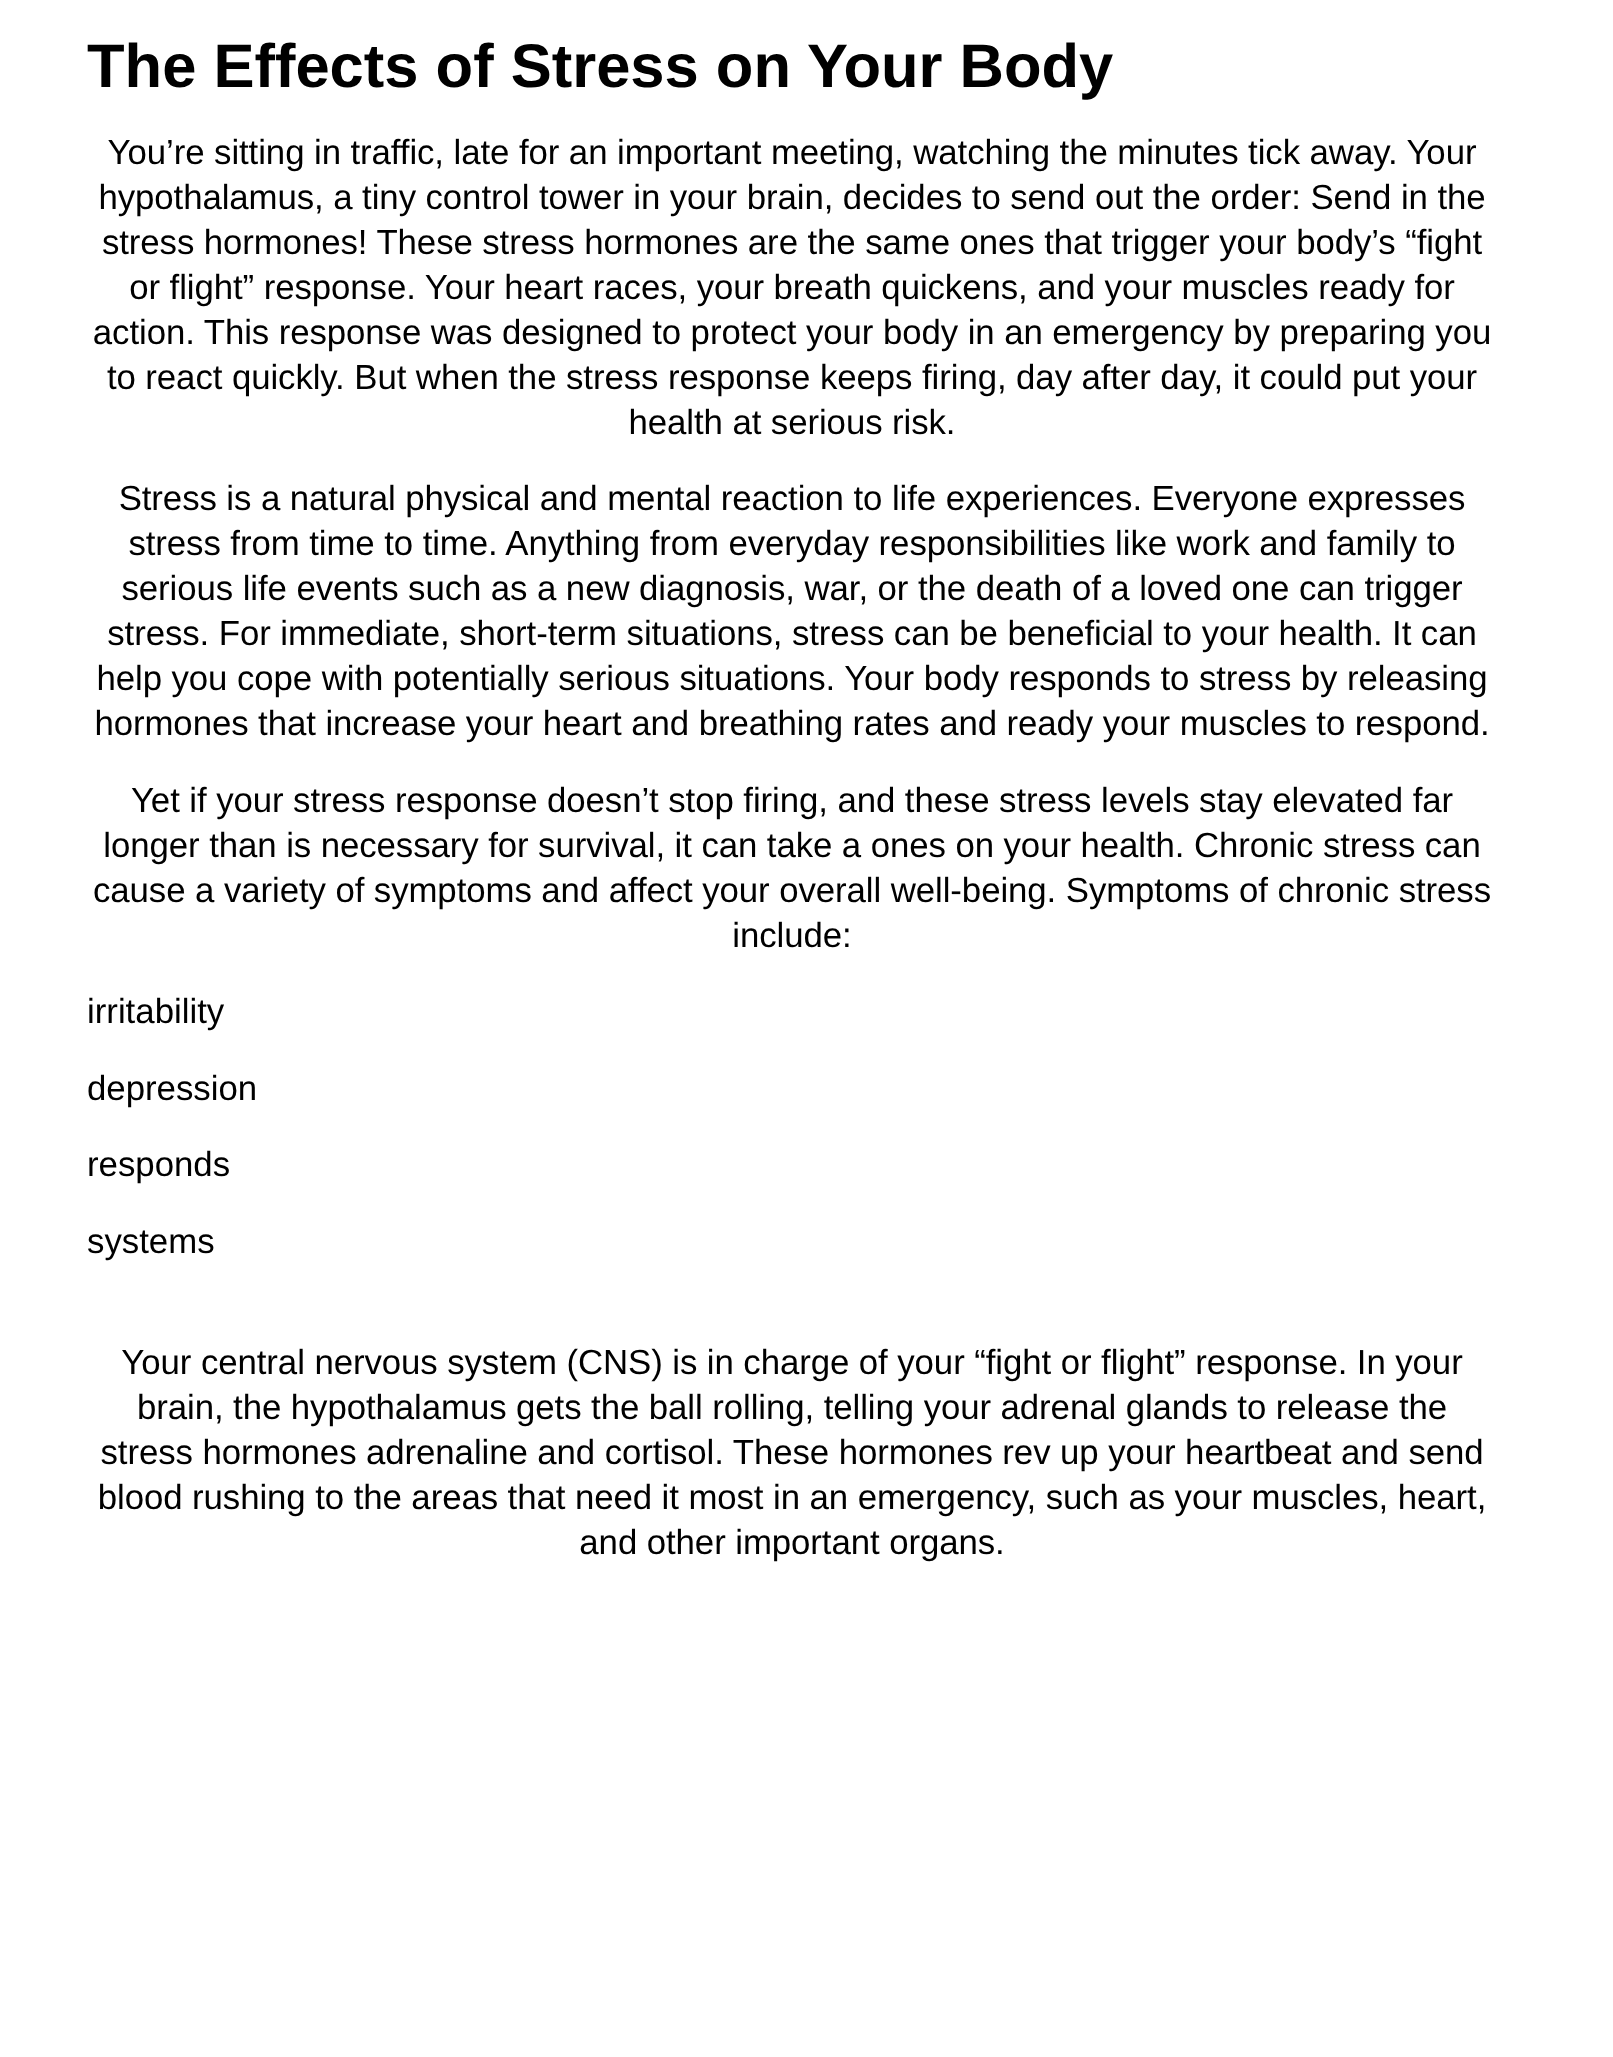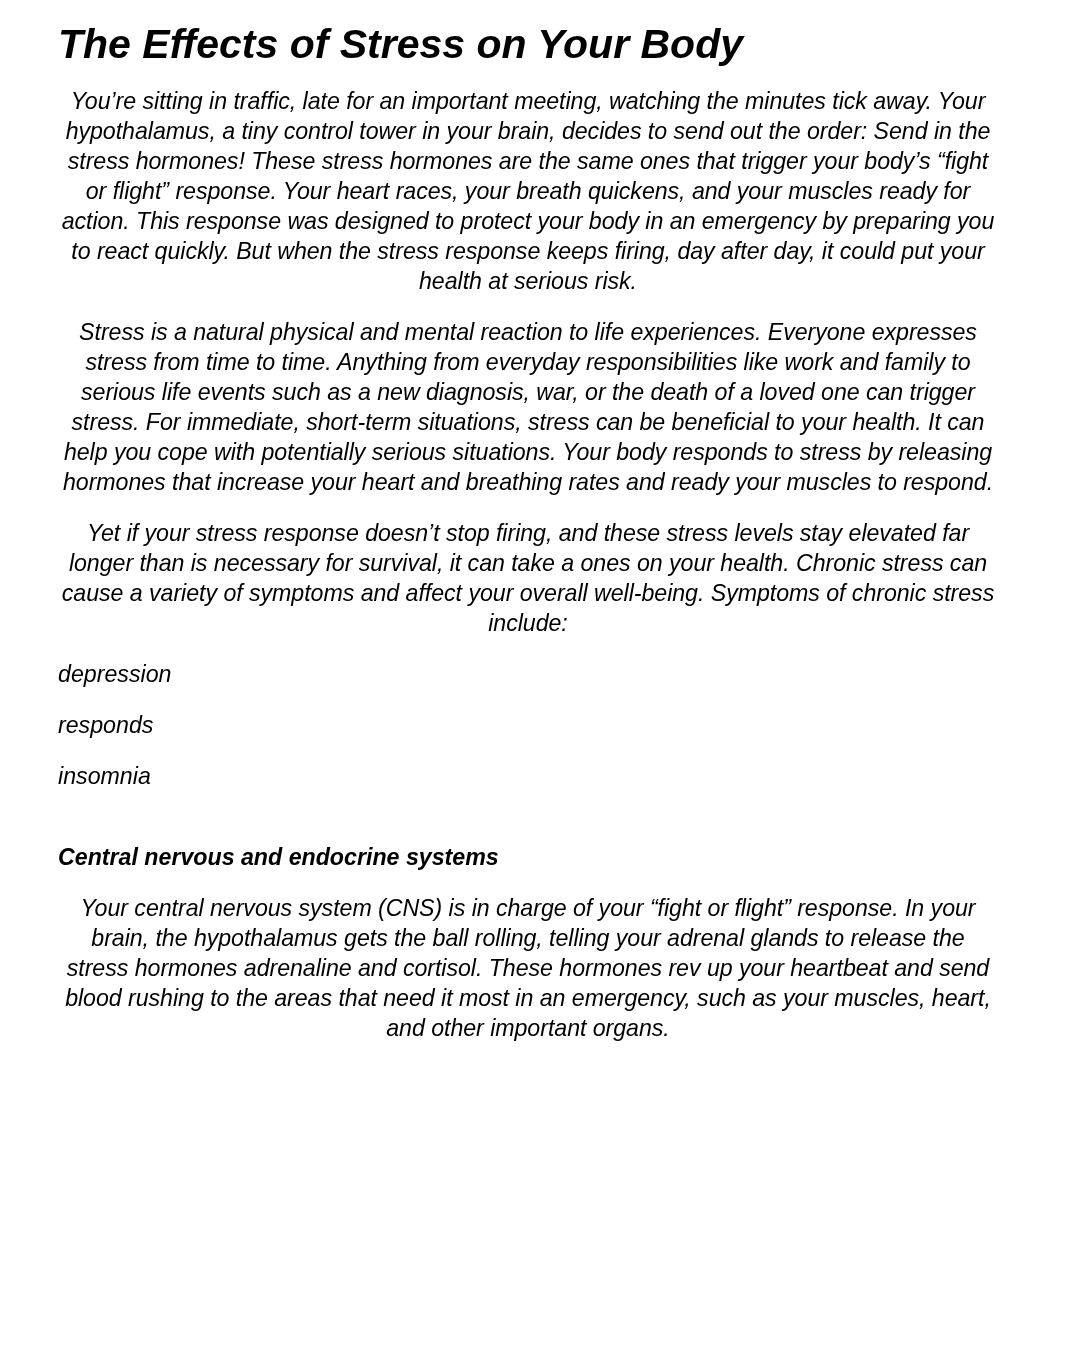--- a/index.html
+++ b/index.html
@@ -12,21 +12,20 @@
       height: 1371px;
       overflow: hidden;
       font-family: "Liberation Sans", sans-serif;
       color: #000000;
     }
     .page {
       position: relative;
       padding: 18px 36px 0 58px;
       box-sizing: border-box;
       width: 1034px;
-      font-style: italic;
     }
     h1 {
       font-family: "Liberation Sans", sans-serif;
       font-weight: bold;
       font-size: 41px;
       line-height: 52px;
       margin: 0 0 16px 0;
       letter-spacing: 0px;
     }
     p.body-text {
@@ -61,23 +60,23 @@
 <body>
 
 <div class="page">
   <h1>The Effects of Stress on Your Body</h1>
 
   <p class="body-text">You’re sitting in traffic, late for an important meeting, watching the minutes tick away. Your hypothalamus, a tiny control tower in your brain, decides to send out the order: Send in the stress hormones! These stress hormones are the same ones that trigger your body’s “fight or flight” response. Your heart races, your breath quickens, and your muscles ready for action. This response was designed to protect your body in an emergency by preparing you to react quickly. But when the stress response keeps firing, day after day, it could put your health at serious risk.</p>
   <p class="body-text">Stress is a natural physical and mental reaction to life experiences. Everyone expresses stress from time to time. Anything from everyday responsibilities like work and family to serious life events such as a new diagnosis, war, or the death of a loved one can trigger stress. For immediate, short-term situations, stress can be beneficial to your health. It can help you cope with potentially serious situations. Your body responds to stress by releasing hormones that increase your heart and breathing rates and ready your muscles to respond.</p>
   <p class="body-text">Yet if your stress response doesn’t stop firing, and these stress levels stay elevated far longer than is necessary for survival, it can take a ones on your health. Chronic stress can cause a variety of symptoms and affect your overall well-being. Symptoms of chronic stress include:</p>
 
   <ul class="symptom-list">
+    <li>irritability</li>
     <li>depression</li>
     <li>responds</li>
-    <li>insomnia</li>
+    <li>systems</li>
   </ul>
 
   <div class="spacer"></div>
 
-  <h2>Central nervous and endocrine systems</h2>
 
   <p class="body-text">Your central nervous system (CNS) is in charge of your “fight or flight” response. In your brain, the hypothalamus gets the ball rolling, telling your adrenal glands to release the stress hormones adrenaline and cortisol. These hormones rev up your heartbeat and send blood rushing to the areas that need it most in an emergency, such as your muscles, heart, and other important organs.</p>
 </div>
 
 </body></html>

